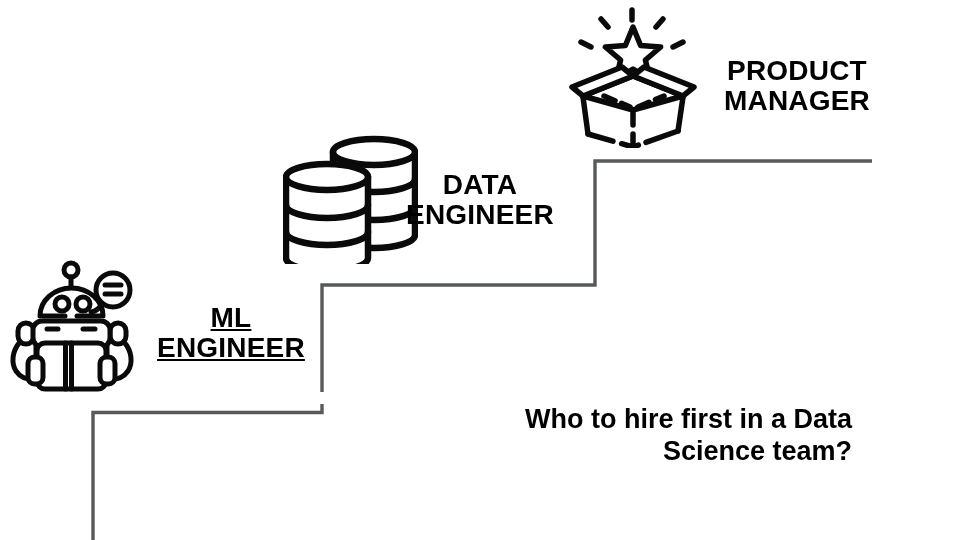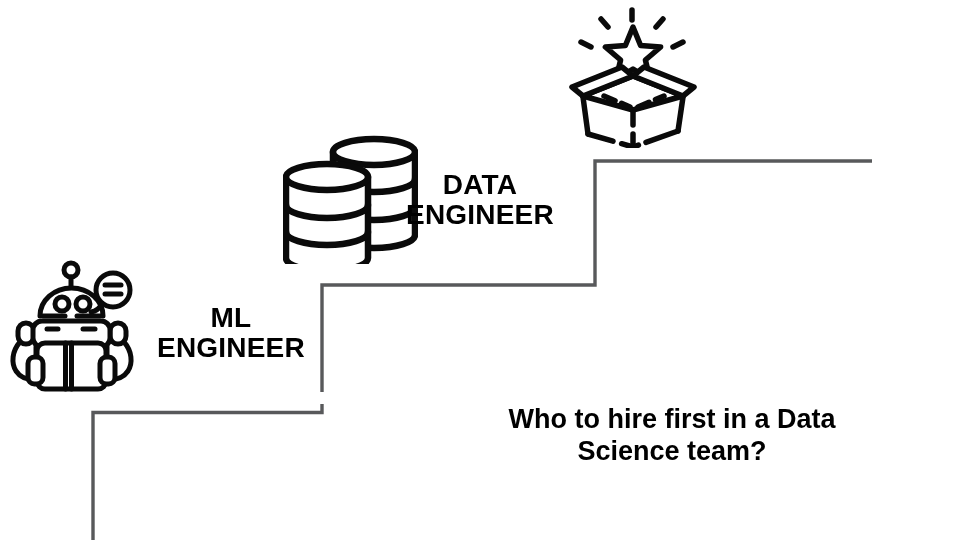--- a/index.html
+++ b/index.html
@@ -7,21 +7,21 @@
     position:relative; width:960px; height:540px; background:#ffffff;
     overflow:hidden; font-family:"Liberation Sans", sans-serif; color:#000;
   }
   .abs { position:absolute; }
   .stairs-svg { left:0; top:0; pointer-events:none; }
   .role-label {
     font-weight:700; font-size:28px; line-height:30px; text-align:center;
     white-space:pre-line; letter-spacing:0.2px; color:#000;
   }
   .question-text {
-    font-weight:700; font-size:27px; line-height:32px; text-align:center;
+    font-weight:700; font-size:27px; line-height:32px; text-align:right;
     white-space:pre-line; color:#000;
   }
   .icon svg { display:block; }
   .icon path, .icon circle, .icon ellipse, .icon rect, .icon line, .icon polyline, .icon polygon {
     fill:none; stroke-linecap:round; stroke-linejoin:round;
   }
   .icon .fw { fill:#ffffff; }
   .robot-svg * { stroke-width:5; }
   .db-svg * { stroke-width:6.5; }
   .box-svg * { stroke-width:5.5; }
@@ -67,21 +67,21 @@
 
       <rect class="fw" x="30" y="96" width="69" height="46" rx="8"></rect>
       <line x1="58.5" y1="96" x2="58.5" y2="142"></line>
       <line x1="64.5" y1="96" x2="64.5" y2="142"></line>
 
       <rect class="fw" x="21" y="110" width="15" height="27" rx="6.5"></rect>
       <rect class="fw" x="93" y="110" width="15" height="27" rx="6.5"></rect>
     </svg>
   </div>
 
-  <div class="abs role-label" style="left:121px; top:303px; width:220px;">ML
+  <div class="abs role-label" style="left:121px; top:303px; width:220px;text-decoration:underline;">ML
 ENGINEER</div>
 
   <div class="abs icon" style="left:283px; top:132px;">
     <svg class="db-svg" width="135" height="132" viewBox="0 0 135 132" stroke="#0a0a0a">
 
       <g>
         <path class="fw" d="M50,20 V103 A41,13 0 0 0 132,103 V20"></path>
         <ellipse class="fw" cx="91" cy="20" rx="41" ry="13"></ellipse>
         <path d="M50,47 A41,13 0 0 0 132,47"></path>
         <path d="M50,75 A41,13 0 0 0 132,75"></path>
@@ -123,17 +123,19 @@
       <g>
         <path d="M15,91 L20,128"></path>
         <path d="M115,91 L110,125"></path>
         <path d="M20,128 L65,141" stroke-dasharray="26 9"></path>
         <path d="M110,125 L65,141" stroke-dasharray="34 8"></path>
         <path d="M65,106 L65,141" stroke-dasharray="13 9"></path>
       </g>
     </svg>
   </div>
 
+  <div class="abs role-label" style="left:687px; top:56px; width:220px;">PRODUCT
+MANAGER</div>
 
   <div class="abs question-text" style="left:492px; top:403px; width:360px;">Who to hire first in a Data
 Science team?</div>
 
 </div>
 
 </body></html>

